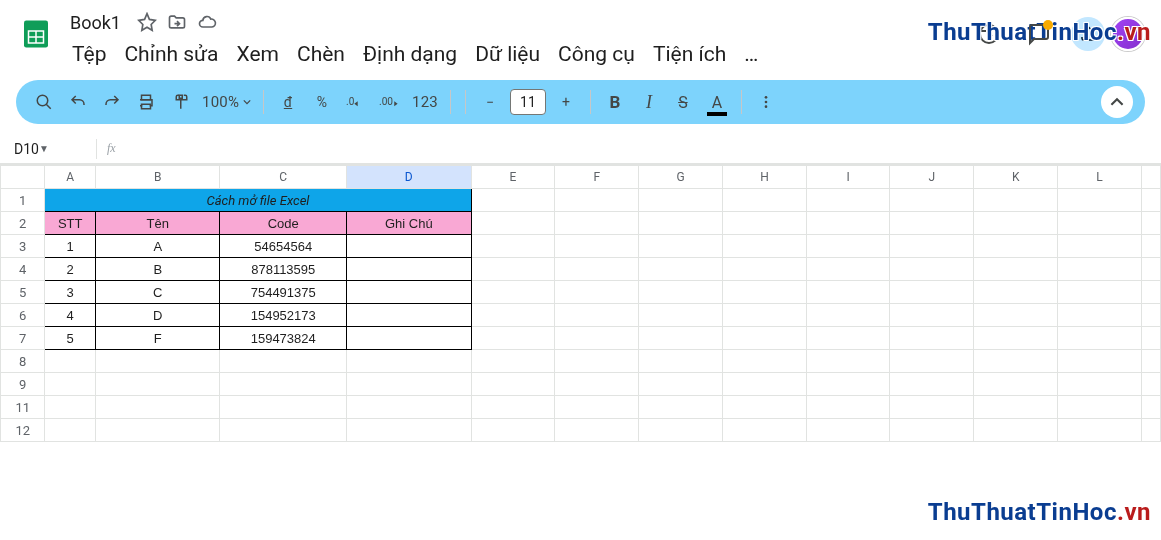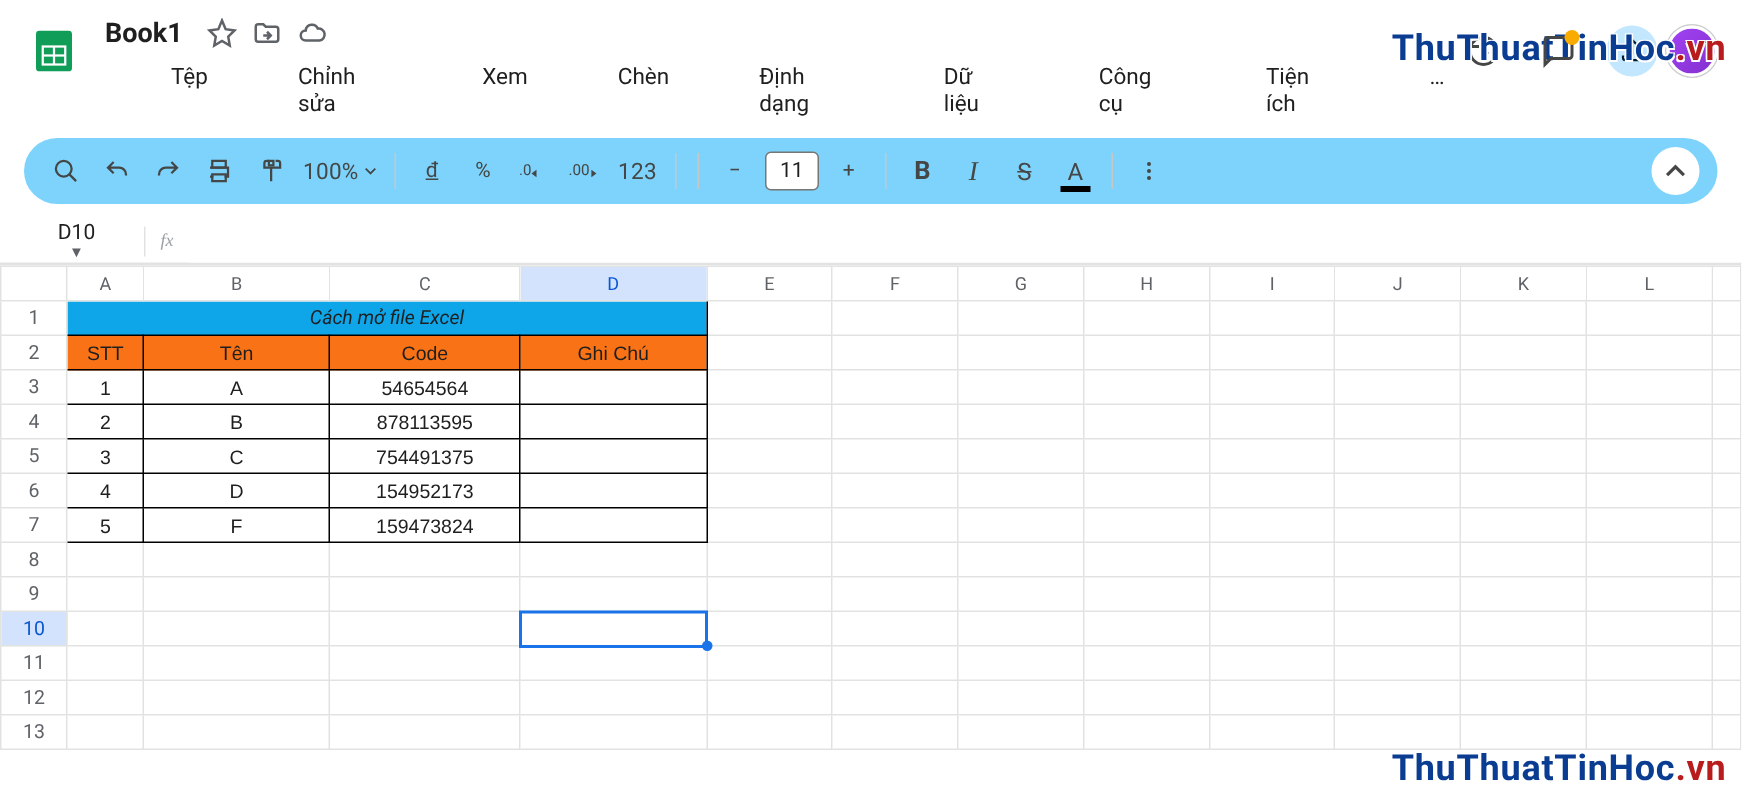--- a/index.html
+++ b/index.html
@@ -2,56 +2,56 @@
 <html><head>
 <meta charset="utf-8">
 <style>
   * { box-sizing: border-box; margin: 0; padding: 0; }
   body { font-family: "Google Sans", Roboto, Arial, sans-serif; font-size: 14px; color: #1f1f1f; background: #fff; width: 1161px; height: 540px; overflow: hidden; position: relative; }
   .header { display: flex; align-items: flex-start; padding: 8px 16px 0 16px; }
   .logo { width: 40px; height: 40px; display:flex; align-items:center; justify-content:center; margin-right: 8px; margin-top: 6px; }
   .logo svg { width: 36px; height: 36px; }
   .title-area { flex: 1; }
   .title-row { display: flex; align-items: center; gap: 10px; height: 28px; }
-  .doc-title { font-size: 18px; font-weight: 700; color: #1f1f1f; padding: 2px 6px; }
+  .doc-title { font-size: 18px; font-weight: 400; color: #1f1f1f; padding: 2px 6px; }
   .title-icon { width: 20px; height: 20px; color: #5f6368; display:flex; align-items:center; justify-content:center; }
   .menu-row { display: flex; gap: 2px; margin-top: 2px; }
-  .menu-item { font-size: 15px; padding: 4px 8px; border-radius: 4px; cursor: pointer; margin-left: 42px; }
+  .menu-item { font-size: 21px; padding: 4px 8px; border-radius: 4px; cursor: pointer; }
   .right-icons { display: flex; align-items: center; gap: 14px; margin-top: 8px; }
   .ri-btn { width: 36px; height: 36px; display:flex; align-items:center; justify-content:center; border-radius:50%; color:#444746; }
   .comment-badge { position: relative; }
   .badge-dot { position:absolute; top:4px; right:4px; width:10px; height:10px; background:#f9ab00; border-radius:50%; }
   .avatar { width: 34px; height: 34px; border-radius: 50%; background: linear-gradient(135deg, #a142f4, #8430ce); border:2px solid #fff; box-shadow:0 0 0 1px #ccc; display:flex; align-items:center; justify-content:center; color:#fff; font-weight:500; }
   .share-icon { width:34px; height:34px; border-radius:50%; background:#c2e7ff; display:flex; align-items:center; justify-content:center; color:#001d35; margin-right:-8px;}
   .toolbar-wrap { padding: 10px 16px 0 16px; }
   .toolbar { background: #7dd3fc; border-radius: 24px; height: 44px; display: flex; align-items: center; padding: 0 12px; gap: 2px; }
   .tb-btn { min-width: 32px; height: 32px; display:flex; align-items:center; justify-content:center; border-radius:4px; color:#444746; padding:0 4px; font-size:14px; }
   .tb-sep { width: 1px; height: 24px; background: #c7c7c7; margin: 0 6px; }
   .tb-text { font-size: 15px; letter-spacing:.2px; }
   .font-box { background:#fff; border:1px solid #747775; border-radius:4px; height:26px; min-width:36px; display:flex; align-items:center; justify-content:center; font-size:14px; margin: 0 2px; }
   .bold { font-weight:700; font-size:17px; }
   .italic { font-style:italic; font-family: serif; font-size:18px; }
   .strike { text-decoration: line-through; font-size:16px; }
   .text-color { position:relative; font-size:16px; }
   .text-color::after { content:''; position:absolute; bottom:2px; left:6px; right:6px; height:4px; background:#000; }
   .collapse-btn { margin-left:auto; width:32px; height:32px; display:flex; align-items:center; justify-content:center; border-radius:50%; background:#fff; color:#444746; }
   .namebox-row { display:flex; align-items:center; height:30px; border-bottom:1px solid #e1e3e1; margin-top:10px; }
-  .name-box { width:96px; padding:0 8px 0 14px; font-size:14px; color:#1f1f1f; display:flex; align-items:center; justify-content:flex-start;flex-direction:column; }
+  .name-box { width:96px; padding:0 8px 0 14px; font-size:14px; color:#1f1f1f; display:flex; align-items:center; justify-content:flex-start; }
   .nb-arrow { font-size:10px; color:#5f6368; }
   .fx-sep { width:1px; height:20px; background:#e1e3e1; }
   .fx-label { font-family: serif; font-style:italic; color:#9aa0a6; padding:0 10px; font-size:12px; }
   .fx-input { flex:1; height:100%; border:none; outline:none; font-size:14px; padding:0 6px; }
   
   .grid-wrap { position:relative; overflow:hidden; height: calc(540px - 193px); border-top:1px solid #e1e3e1;}
   .grid { border-collapse:collapse; table-layout:fixed; }
   .grid th, .grid td { border:1px solid #e1e3e1; font-weight:400; font-size:13px; height:23px; padding:0; }
   .grid thead th { background:#fff; color:#5f6368; font-size:12px; text-align:center; position:relative; }
   .corner { width:46px; background:#fff; }
   .rowhdr { width:46px; background:#fff; color:#5f6368; font-size:12px; text-align:center; }
-  .yellow { background:#f97316; font-weight:700; text-align:center; }
+  .yellow { background:#f9a8d4; font-weight:700; text-align:center; }
   .title-cell { background:#0ea5e9; font-weight:700; font-style:italic; text-align:center; border:1px solid #000 !important; }
   .data-cell { text-align:center; border:1px solid #000 !important; font-family: Arial, sans-serif; font-size:15px; }
   .selected-cell { outline:2px solid #1a73e8; outline-offset:-1px; background:#fff; position:relative; }
   .selected-cell::after { content:''; position:absolute; right:-4px; bottom:-4px; width:7px; height:7px; background:#1a73e8; border-radius:50%; }
   .rowhdr.selected, .grid thead th.selected { background:#d3e3fd; color:#0b57d0; }
   .watermark { position:absolute; right:10px; font-size:24px; font-weight:700; letter-spacing:.5px; color:#0a3d91; text-shadow:1px 1px 0 #fff, -1px -1px 0 #fff, 1px -1px 0 #fff, -1px 1px 0 #fff; }
   .watermark .vn { color:#b91c1c;text-align:right; }
   .wm1 { top:18px; }
   .wm2 { bottom:14px; }
   svg { display:block; }
@@ -370,69 +370,37 @@
           <td class=""></td>
           <td class=""></td>
           <td class=""></td>
           <td class=""></td>
           <td class=""></td>
           <td class=""></td>
           <td class=""></td>
           <td></td>
         </tr>
         <tr>
-          <th class="rowhdr selected">10</th>
-          <td class=""></td>
-          <td class=""></td>
-          <td class=""></td>
-          <td class=" selected-cell"></td>
-          <td class=""></td>
-          <td class=""></td>
-          <td class=""></td>
-          <td class=""></td>
-          <td class=""></td>
-          <td class=""></td>
-          <td class=""></td>
-          <td class=""></td>
-          <td></td>
-        </tr>
-        <tr>
           <th class="rowhdr ">11</th>
           <td class=""></td>
           <td class=""></td>
           <td class=""></td>
           <td class=""></td>
           <td class=""></td>
           <td class=""></td>
           <td class=""></td>
           <td class=""></td>
           <td class=""></td>
           <td class=""></td>
           <td class=""></td>
           <td class=""></td>
           <td></td>
         </tr>
         <tr>
           <th class="rowhdr ">12</th>
-          <td class=""></td>
-          <td class=""></td>
-          <td class=""></td>
-          <td class=""></td>
-          <td class=""></td>
-          <td class=""></td>
-          <td class=""></td>
-          <td class=""></td>
-          <td class=""></td>
-          <td class=""></td>
-          <td class=""></td>
-          <td class=""></td>
-          <td></td>
-        </tr>
-        <tr>
-          <th class="rowhdr ">13</th>
           <td class=""></td>
           <td class=""></td>
           <td class=""></td>
           <td class=""></td>
           <td class=""></td>
           <td class=""></td>
           <td class=""></td>
           <td class=""></td>
           <td class=""></td>
           <td class=""></td>

